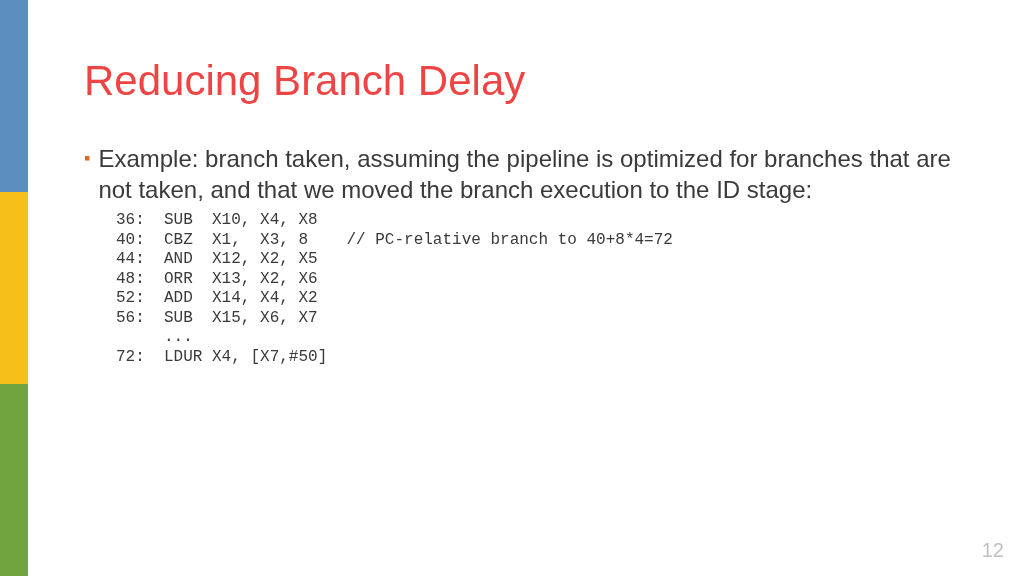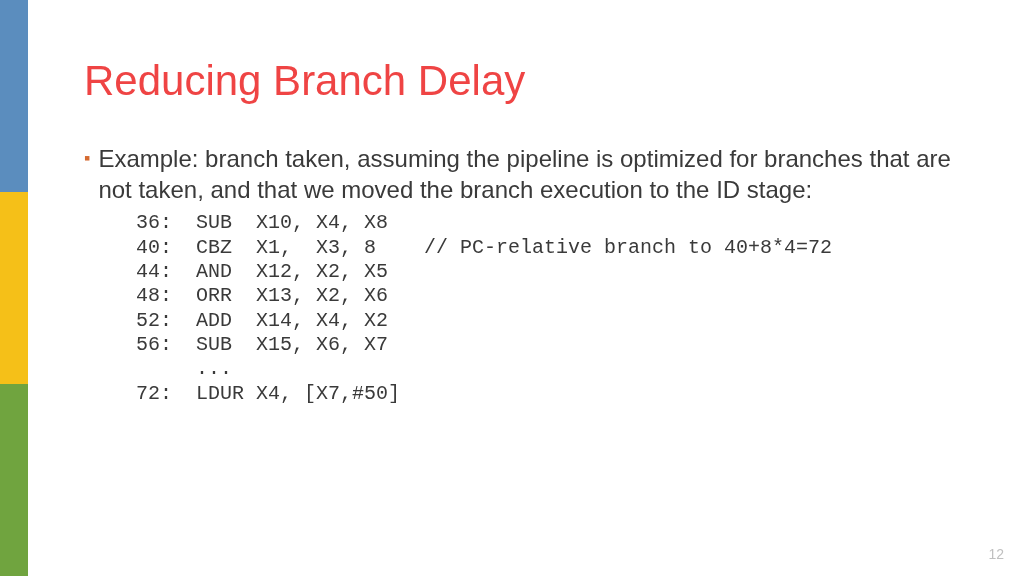--- a/index.html
+++ b/index.html
@@ -54,32 +54,32 @@
     font-weight: bold;
     margin-right: 8px;
     margin-top: 3px;
     font-size: 18px;
   }
   .bullet-text {
     flex: 1;
   }
   .code-block {
     font-family: Consolas, "Courier New", monospace;
-    font-size: 20px;
+    font-size: 16px;
     line-height: 1.22;
     margin-top: 6px;
-    margin-left: 52px;
+    margin-left: 32px;
     white-space: pre;
     color: #3a3a3a;
   }
   .page-num {
     position: absolute;
     right: 20px;
     bottom: 14px;
-    font-size: 14px;
+    font-size: 20px;
     color: #c0c0c0;
   }
 </style>
 </head>
 <body>
 
 <div class="sidebar">
   <div class="sb-seg sb-blue"></div>
   <div class="sb-seg sb-yellow"></div>
   <div class="sb-seg sb-green"></div>

